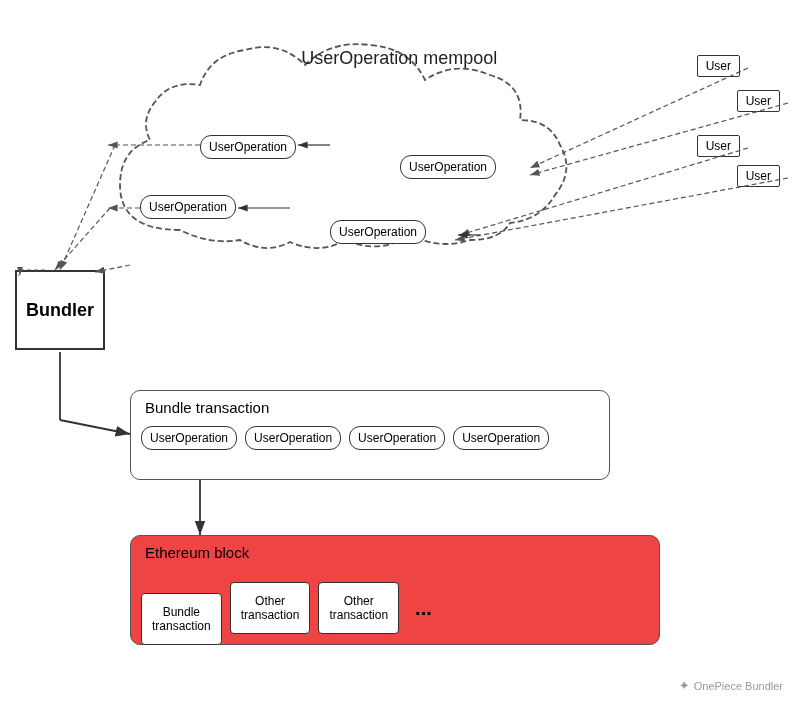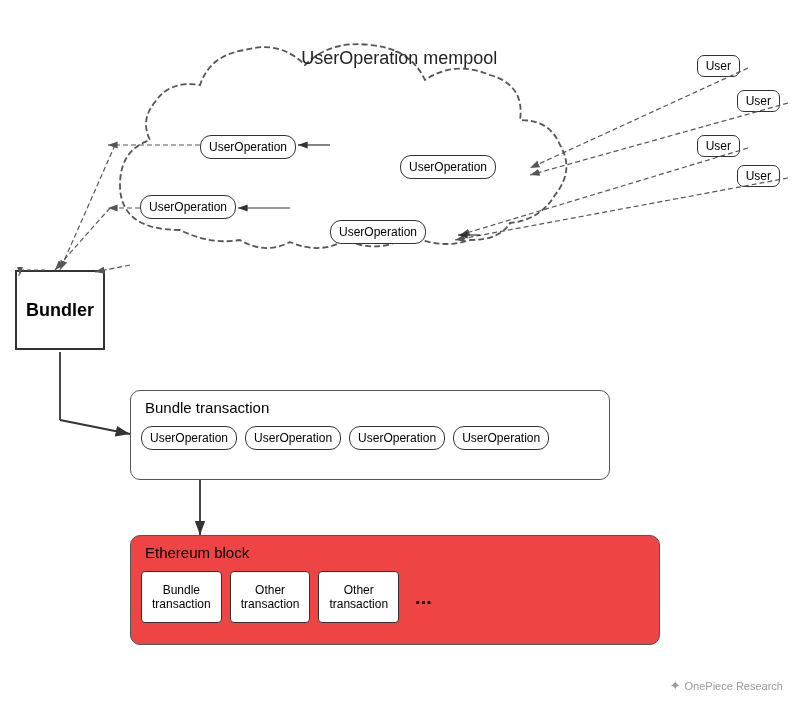--- a/index.html
+++ b/index.html
@@ -127,21 +127,21 @@
       min-height: 52px;
       display: flex;
       align-items: center;
       justify-content: center;
     }
     
     .user-box {
       position: absolute;
       border: 1px solid #333;
       background: #fff;
-      border-radius: 7px;
+      border-radius: 2px;
       padding: 3px 8px;
       font-size: 12px;
     }
     
     .arrows-svg {
       position: absolute;
       top: 0; left: 0;
       width: 811px;
       height: 701px;
       pointer-events: none;
@@ -243,21 +243,21 @@
       </div>
       <div class="uo-box" style="position:relative; top:0; left:0;">
         <span>UserOperation</span>
       </div>
     </div>
   </div>
 
   <div class="eth-block-container">
     <div class="eth-block-label">Ethereum block</div>
     <div class="eth-block-items">
-      <div class="eth-box" style="white-space:pre-line;">Bundle
+      <div class="eth-box" style="white-space:pre-line;margin-top:22px;">Bundle
 transaction</div>
       <div class="eth-box" style="white-space:pre-line;">Other
 transaction</div>
       <div class="eth-box" style="white-space:pre-line;">Other
 transaction</div>
       <div style="font-size:20px; font-weight:bold; padding: 0 8px;">...</div>
     </div>
   </div>
 
   <svg class="arrows-svg" xmlns="http://www.w3.org/2000/svg">
@@ -298,16 +298,16 @@
 
     <line x1="480" y1="235" x2="458" y2="235" stroke="#333" stroke-width="1.2" marker-end="url(#arrowhead)"></line>
 
     <line x1="45" y1="270" x2="20" y2="270" stroke="#555" stroke-width="1" stroke-dasharray="4,3"></line>
     <line x1="20" y1="270" x2="20" y2="275" stroke="#555" stroke-width="1" stroke-dasharray="4,3" marker-end="url(#arrowhead-dashed)"></line>
     <line x1="20" y1="275" x2="18" y2="275" stroke="#555" stroke-width="1" stroke-dasharray="4,3"></line>
   </svg>
 
   <div class="watermark">
     <span class="watermark-icon">✦</span>
-    <span>OnePiece Research</span>
+    <span>OnePiece Bundler</span>
   </div>
 
 </div>
 
 </body></html>

